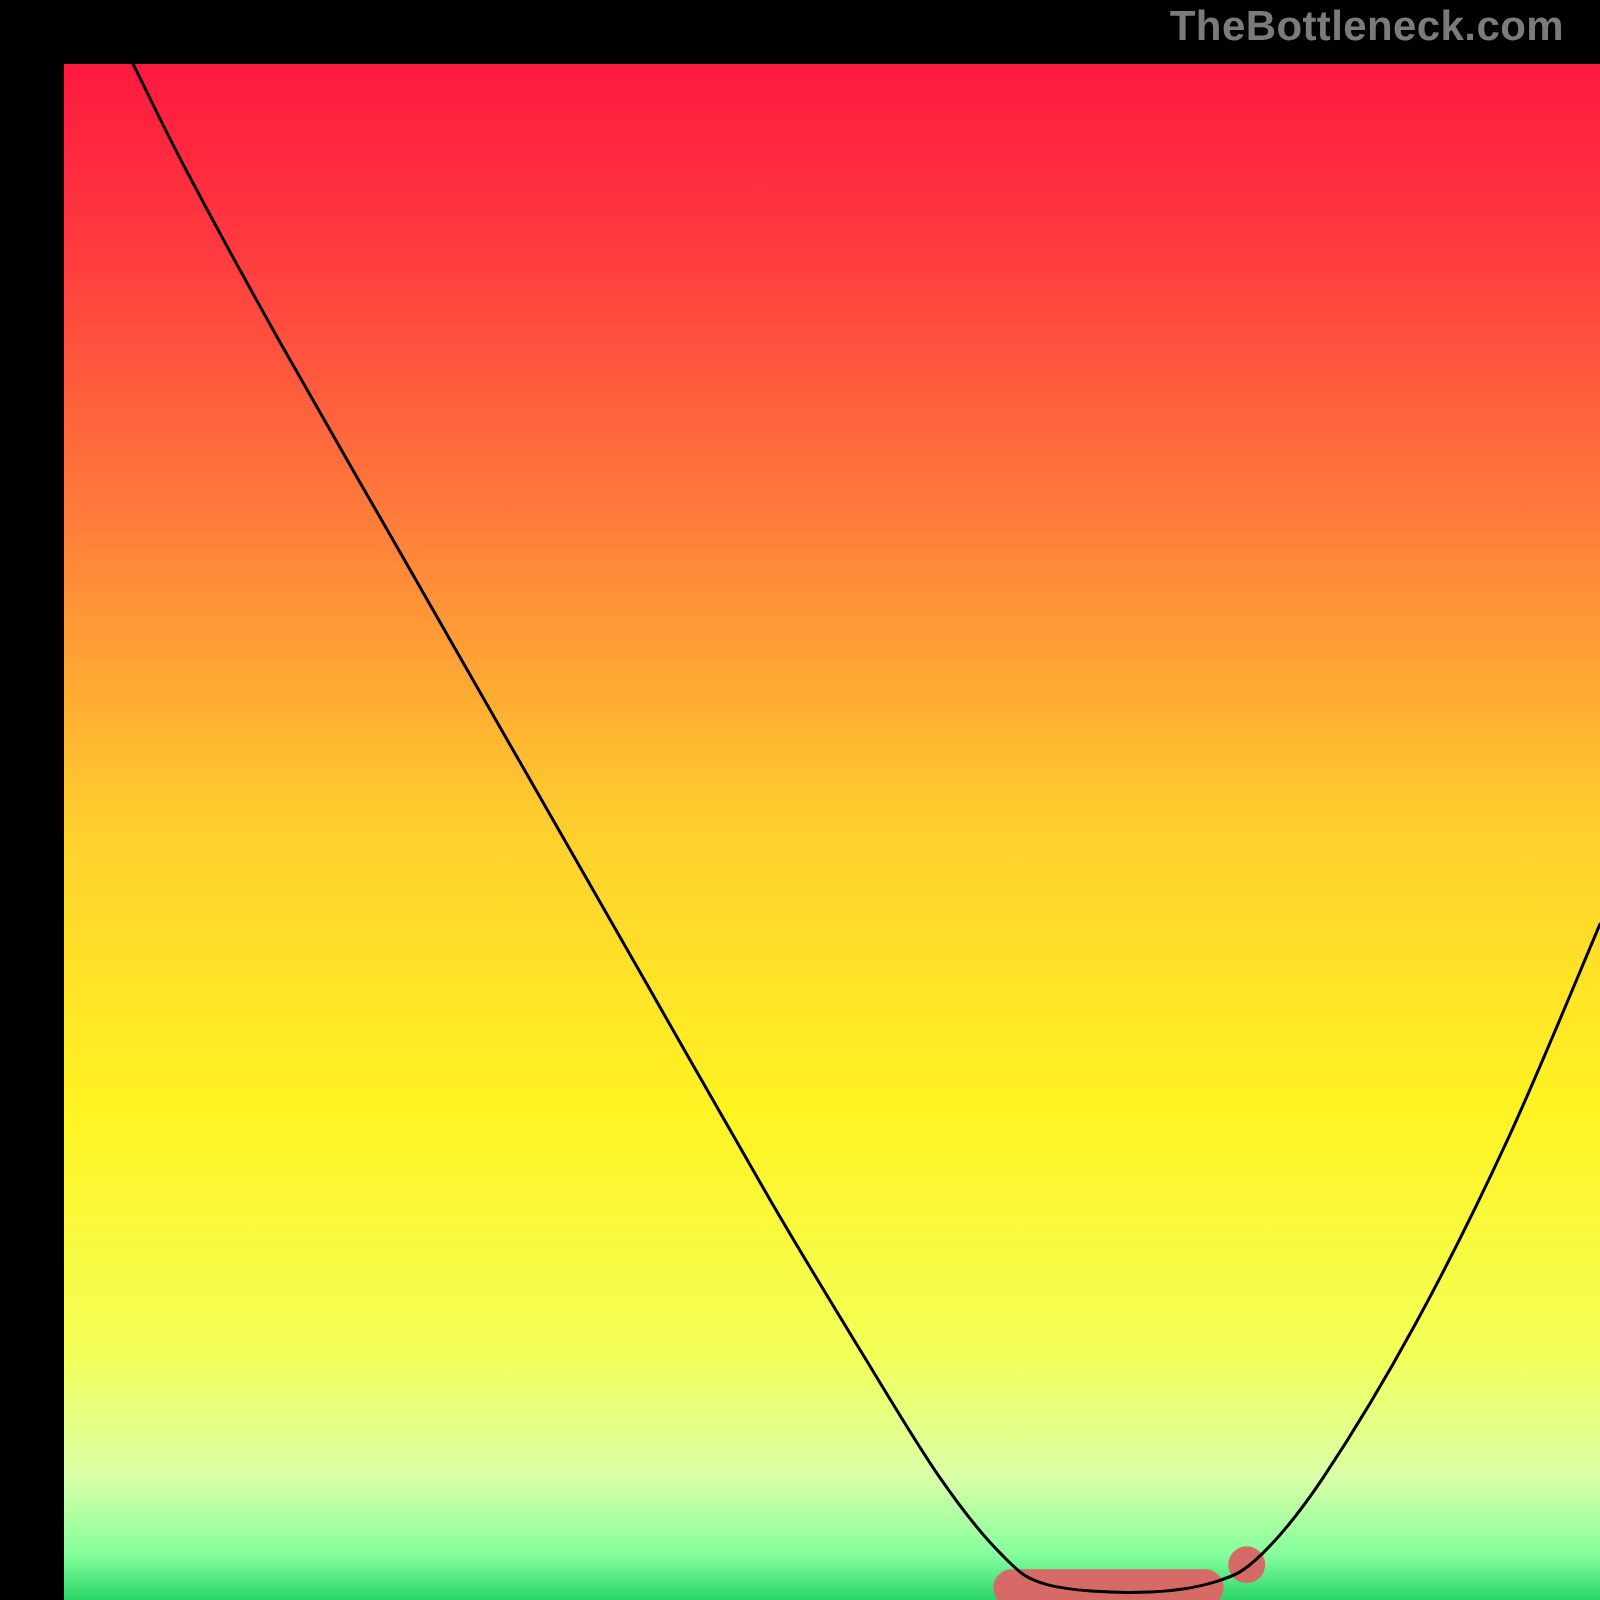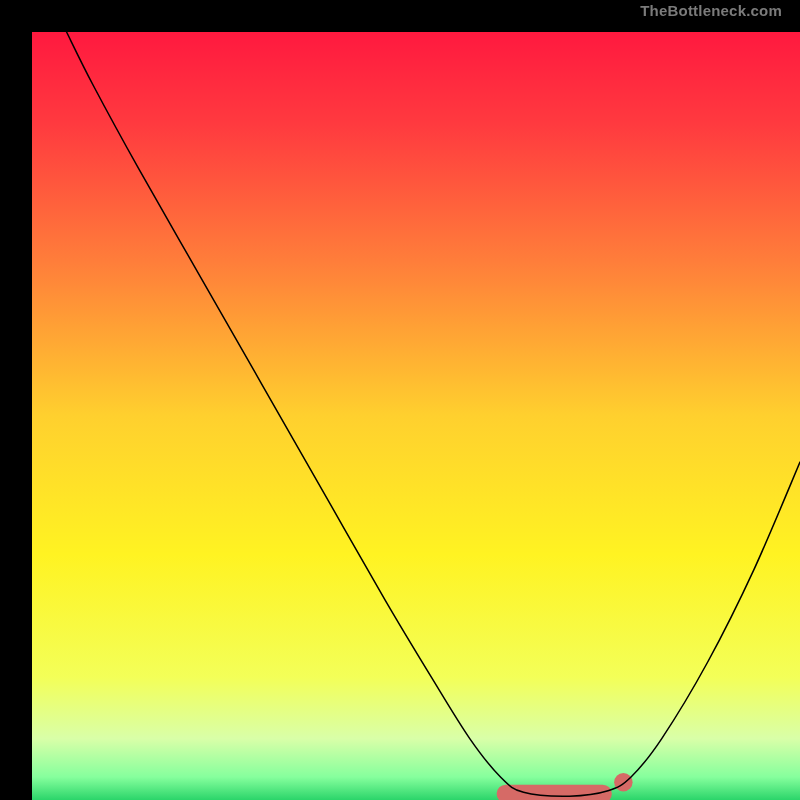--- a/index.html
+++ b/index.html
@@ -25,21 +25,21 @@
     top: 16px;
     width: 768px;
     height: 768px;
     overflow: hidden;
   }
   .attribution {
     position: absolute;
     top: 2px;
     right: 18px;
     color: #7b7b7b;
-    font-size: 15px;
+    font-size: 21px;
     font-weight: 600;
     letter-spacing: 0.2px;
     z-index: 5;
   }
   svg { display: block; }
 </style>
 </head>
 <body>
 
 <div class="frame">

